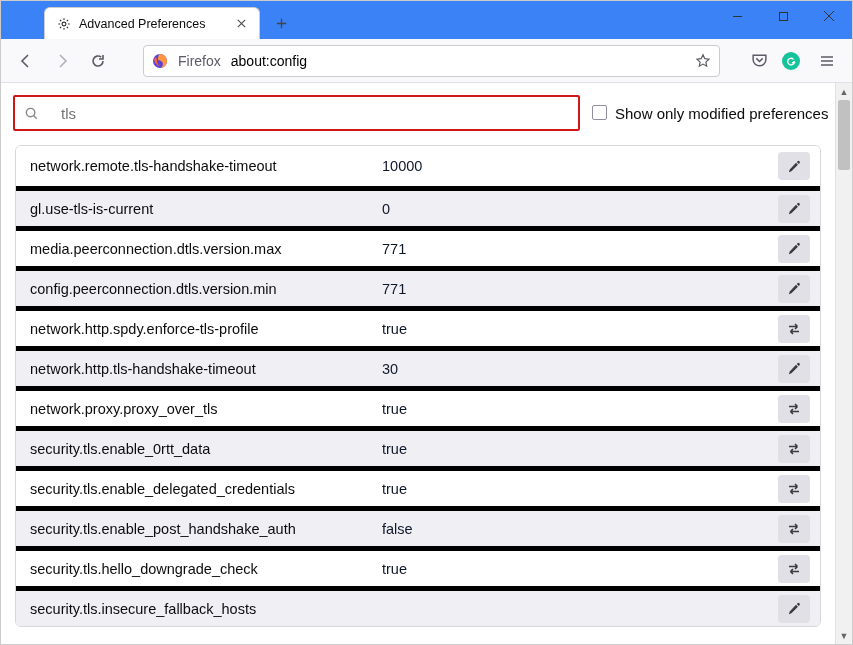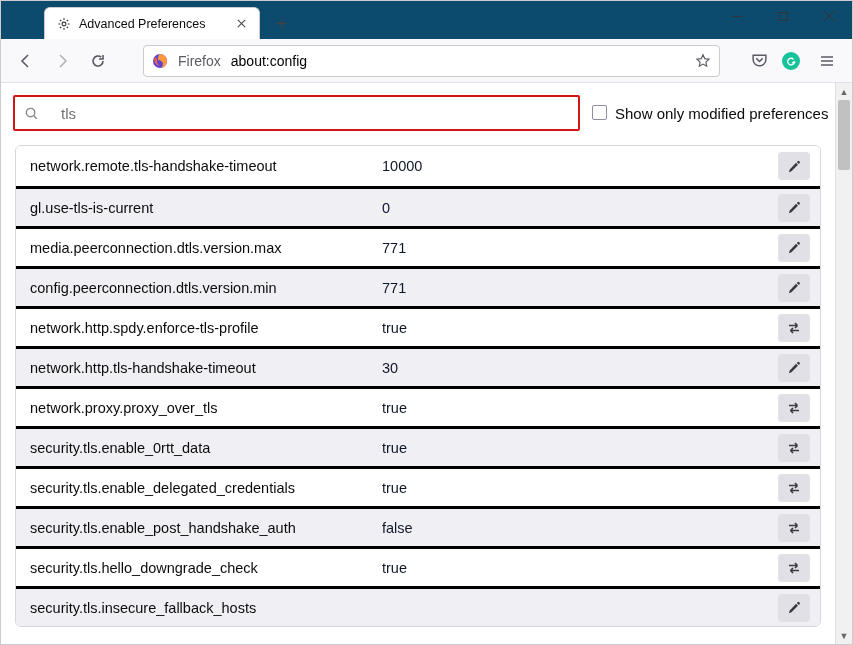--- a/index.html
+++ b/index.html
@@ -10,21 +10,21 @@
     background: #fff;
     color: #0c0c0d;
     width: 853px;
     height: 645px;
     overflow: hidden;
     border: 1px solid #ccc;
   }
   
   .titlebar {
     height: 38px;
-    background: #0c4a6e;
+    background: #3b82f6;
     display: flex;
     align-items: flex-end;
     padding-left: 43px;
     position: relative;
   }
   .tab {
     display: flex;
     align-items: center;
     gap: 8px;
     background: #fff;
@@ -120,21 +120,21 @@
     border:1px solid #d7d7db;
     border-radius: 6px;
     overflow:hidden;
   }
   .pref-row {
     display:flex; align-items:center;
     height: 40px;
     padding: 0 10px 0 14px;
     font-size: 14.5px;
     color:#0c0c0d;
-    border-top:3px solid #000000;
+    border-top:5px solid #000000;
   }
   .pref-row:first-child { border-top:none; }
   .pref-row.odd { background:#fff; }
   .pref-row.even { background:#f0f0f4; }
   .pref-name { flex: 0 0 352px; overflow:hidden; white-space:nowrap; text-overflow:ellipsis; }
   .pref-value { flex:1; color:#0f172a; }
   .pref-action {
     width:32px; height:28px;
     background:#e0e0e6;
     border-radius:4px;

